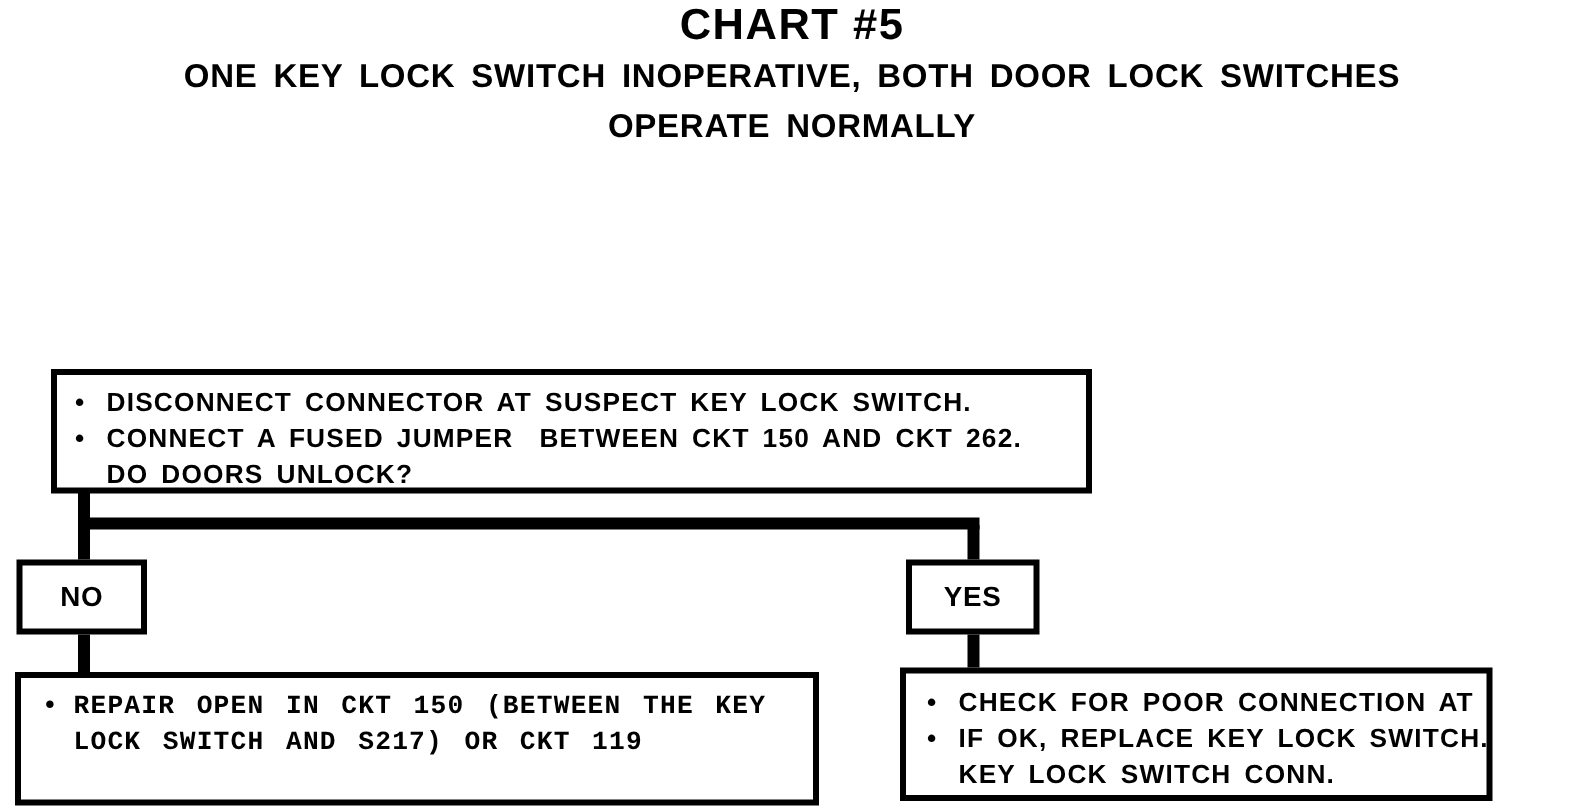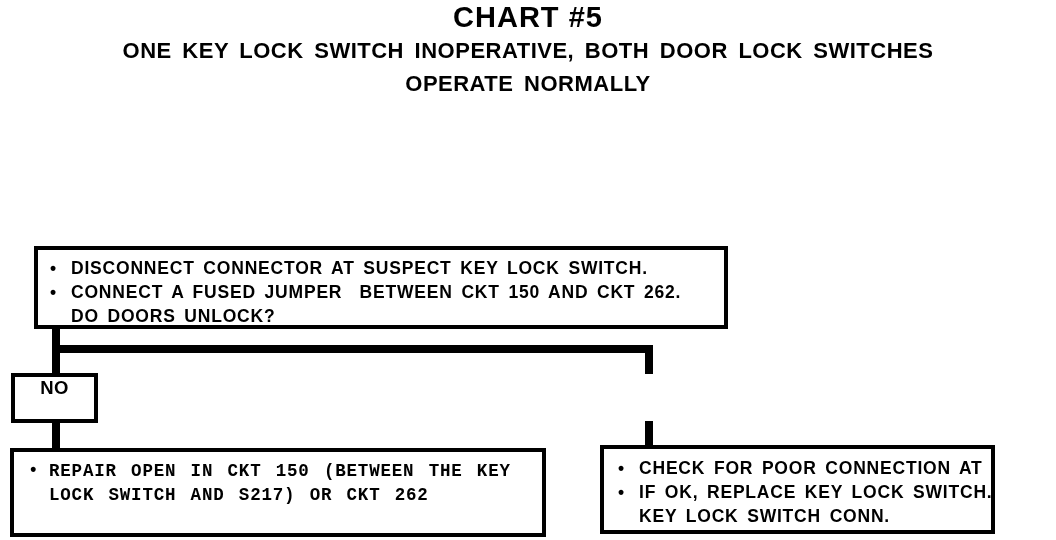--- a/index.html
+++ b/index.html
@@ -47,20 +47,21 @@
     padding: 7px 0 0 14px;
     font-family: Liberation Mono, monospace;
   }
   .result-box-right {
     left: 600px; top: 445px;
     width: 395px; height: 89px;
     padding: 7px 0 0 14px;
   }
   .answer-box {
     display: flex;
+    align-items: center;
     justify-content: center;
     font-size: 18.5px;
     letter-spacing: 0.5px;
   }
   .no-box  { left: 11px;  top: 373px; width: 87px; height: 50px; }
   .yes-box { left: 604px; top: 373px; width: 89px; height: 50px; }
   .line {
     font-size: 17.5px;
     line-height: 24px;
     letter-spacing: 0.8px;
@@ -102,24 +103,27 @@
 
   <div class="conn conn-v-top"></div>
   <div class="conn conn-h-bar"></div>
   <div class="conn conn-v-yes-top"></div>
   <div class="conn conn-v-no-bottom"></div>
   <div class="conn conn-v-yes-bottom"></div>
 
   <div class="box answer-box no-box">
     <span>NO</span>
   </div>
+  <div class="box answer-box yes-box">
+    <span>YES</span>
+  </div>
 
   <div class="box result-box-left">
     <div class="line"><span class="bullet">•</span><span>REPAIR OPEN IN CKT 150 (BETWEEN THE KEY</span></div>
-    <div class="line"><span class="bullet"></span><span>LOCK SWITCH AND S217) OR CKT 262</span></div>
+    <div class="line"><span class="bullet"></span><span>LOCK SWITCH AND S217) OR CKT 119</span></div>
   </div>
 
   <div class="box result-box-right">
     <div class="line"><span class="bullet">•</span><span>CHECK FOR POOR CONNECTION AT</span></div>
     <div class="line"><span class="bullet">•</span><span>IF OK, REPLACE KEY LOCK SWITCH.</span></div>
     <div class="line"><span class="bullet"></span><span>KEY LOCK SWITCH CONN.</span></div>
   </div>
 
 </div>
 

